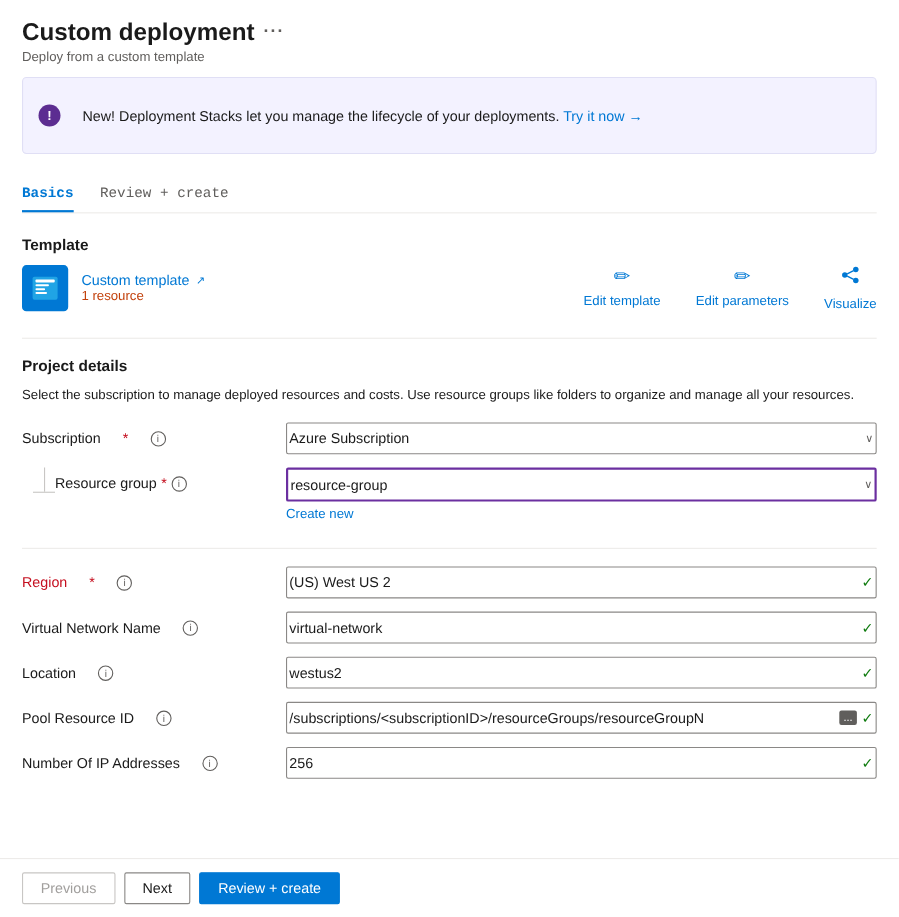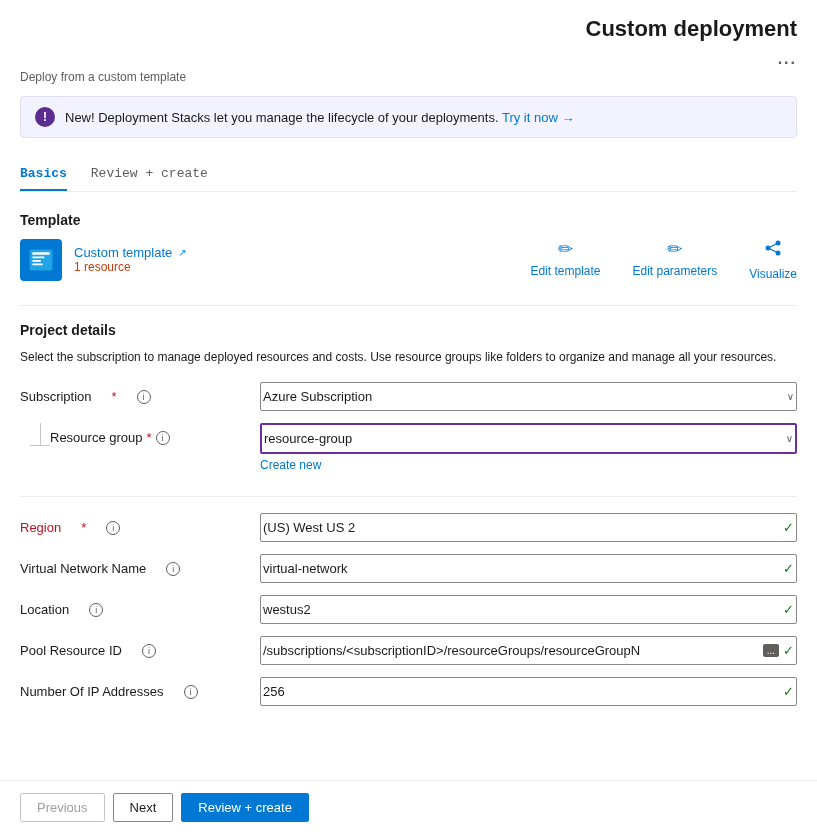--- a/index.html
+++ b/index.html
@@ -15,43 +15,42 @@
       padding: 16px 20px 0 20px;
     }
     .page-header {
       margin-bottom: 12px;
     }
     .page-title {
       font-size: 22px;
       font-weight: 600;
       color: #1a1a1a;
       display: flex;
-      align-items: flex-end;
+      align-items: flex-start;
       gap: 8px;
-      flex-direction: column;
     }
     .page-title .ellipsis {
       font-size: 16px;
       color: #605e5c;
       letter-spacing: 2px;
       cursor: pointer;
     }
     .page-subtitle {
       font-size: 12px;
       color: #605e5c;
       margin-top: 2px;
     }
     .banner {
       background: #f3f2ff;
       border: 1px solid #e0dff5;
       border-radius: 4px;
-      padding: 10px 14px;
-      display: flex;
-      align-items: center;
-      gap: 10px;
+      padding: 24px 14px;
+      display: flex;
+      align-items: center;
+      gap: 20px;
       margin-bottom: 20px;
     }
     .banner-icon {
       width: 20px;
       height: 20px;
       background: #5c2d91;
       border-radius: 50%;
       display: flex;
       align-items: center;
       justify-content: center;

